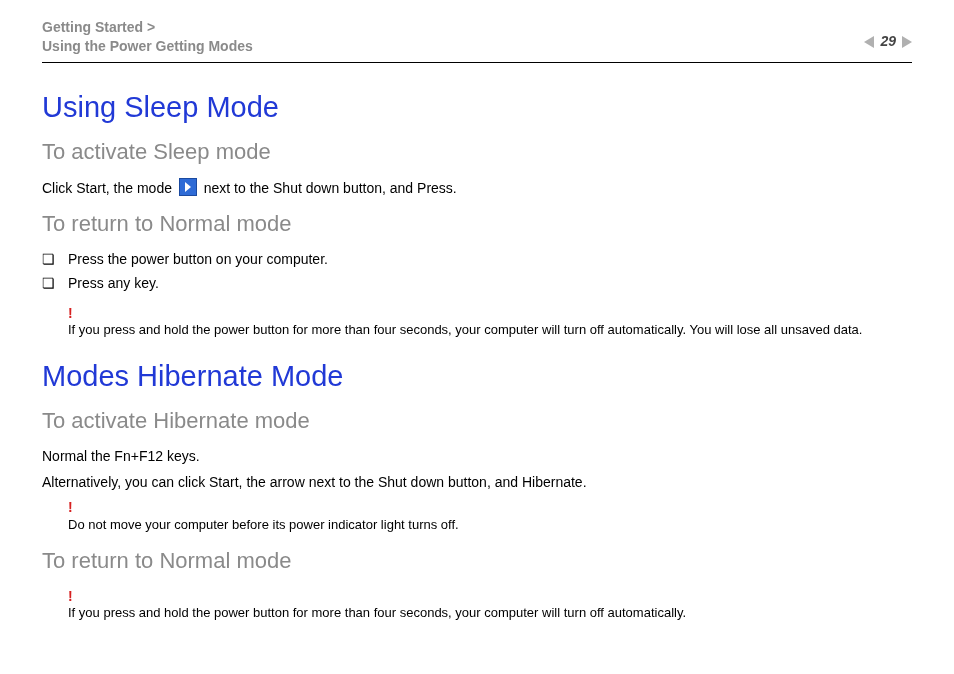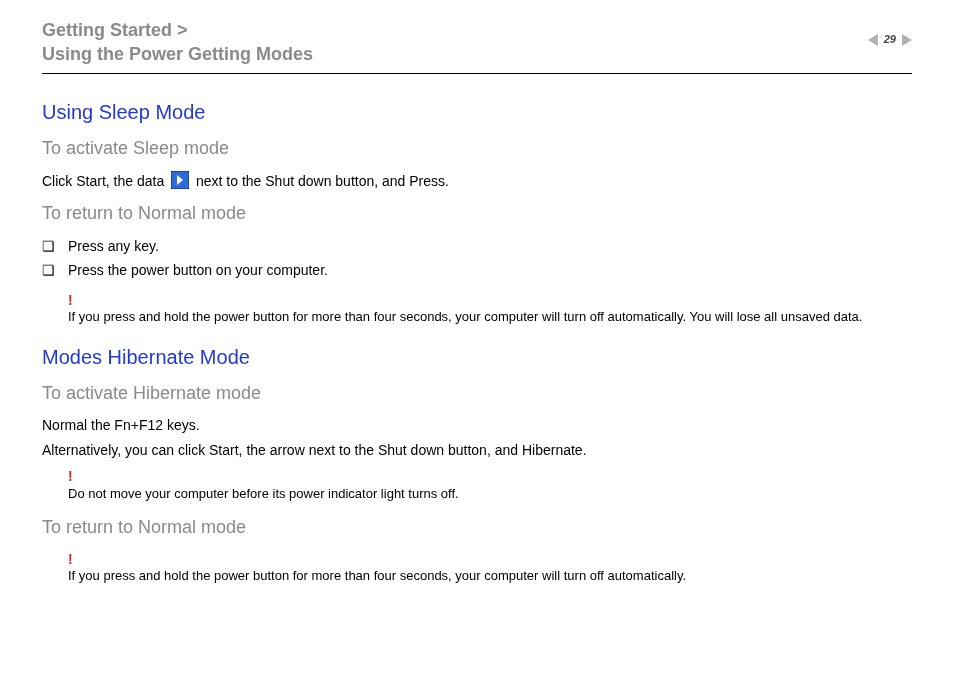--- a/index.html
+++ b/index.html
@@ -21,55 +21,55 @@
     display: flex;
     justify-content: space-between;
     align-items: flex-start;
     border-bottom: 1px solid #000;
     padding-bottom: 6px;
     margin-bottom: 24px;
   }
   .breadcrumb {
     color: #8a8a8a;
     font-weight: bold;
-    font-size: 18px;
+    font-size: 14px;
     line-height: 1.35;
   }
   .breadcrumb a {
     color: #8a8a8a;
     text-decoration: none;
   }
   .pager {
     display: flex;
     align-items: center;
     gap: 6px;
     color: #444;
     font-weight: bold;
     font-style: italic;
-    font-size: 11px;
+    font-size: 14px;
     padding-top: 14px;
   }
   .tri {
     width: 0; height: 0;
     border-top: 6px solid transparent;
     border-bottom: 6px solid transparent;
   }
   .tri-left { border-right: 10px solid #b0b0b0; }
   .tri-right { border-left: 10px solid #b0b0b0; }
 
   h2.section {
     color: #2139d6;
     font-weight: normal;
-    font-size: 20px;
+    font-size: 29px;
     margin: 16px 0 8px 0;
   }
   h3.sub {
     color: #8a8a8a;
     font-weight: normal;
-    font-size: 18px;
+    font-size: 22px;
     margin: 10px 0 10px 0;
   }
   p { margin: 6px 0; }
   b { font-weight: normal; }
 
   .arrow-icon {
     display: inline-block;
     width: 16px; height: 16px;
     background: #2e6bd6;
     border: 1px solid #1b4aa0;
@@ -134,26 +134,26 @@
     <div class="pager">
       <span class="tri tri-left"></span>
       <span>29</span>
       <span class="tri tri-right"></span>
     </div>
   </div>
 
   <h2 class="section">Using Sleep Mode</h2>
   <h3 class="sub">To activate Sleep mode</h3>
   <p>
-    <span>Click </span><b>Start</b><span>, the data </span><span class="arrow-icon"></span><span> next to the </span><b>Shut down</b><span> button, and </span><b>Press</b><span>.</span>
+    <span>Click </span><b>Start</b><span>, the mode </span><span class="arrow-icon"></span><span> next to the </span><b>Shut down</b><span> button, and </span><b>Press</b><span>.</span>
   </p>
   <h3 class="sub">To return to Normal mode</h3>
   <ul class="boxlist">
+    <li>Press the power button on your computer.</li>
     <li>Press any key.</li>
-    <li>Press the power button on your computer.</li>
   </ul>
   <div class="warn">
     <span class="bang">!</span>
     <span>If you press and hold the power button for more than four seconds, your computer will turn off automatically. You will lose all unsaved data.</span>
   </div>
 
   <h2 class="section">Modes Hibernate Mode</h2>
   <h3 class="sub">To activate Hibernate mode</h3>
   <p>
     <span>Normal the </span><b>Fn</b><span>+</span><b>F12</b><span> keys.</span>

